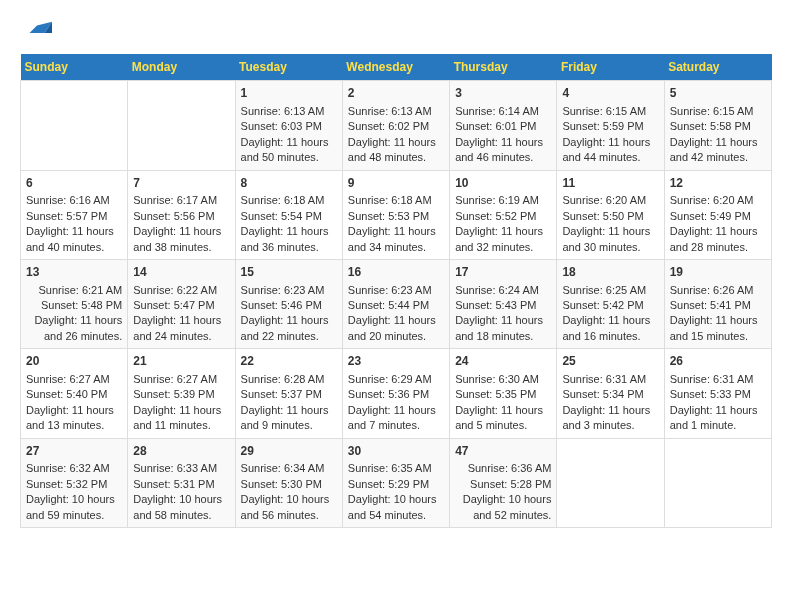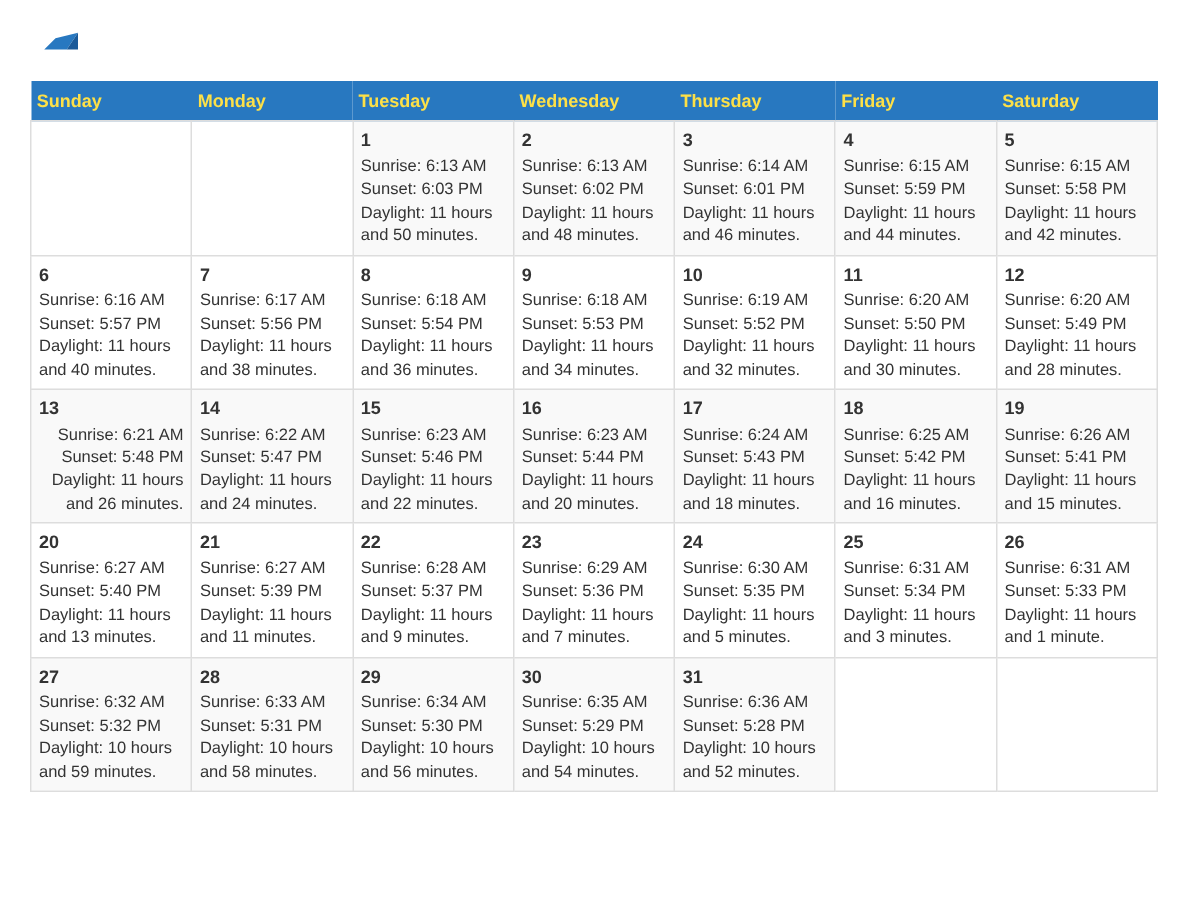--- a/index.html
+++ b/index.html
@@ -302,22 +302,22 @@
 Sunset: 5:30 PM
 Daylight: 10 hours and 56 minutes.</div>
         </td>
         <td>
           <span class="day-num">30</span>
           <div class="cell-info" style="white-space: pre-wrap;">Sunrise: 6:35 AM
 Sunset: 5:29 PM
 Daylight: 10 hours and 54 minutes.</div>
         </td>
         <td>
-          <span class="day-num">31</span>
-          <div class="cell-info" style="white-space: pre-wrap;">Sunrise: 6:36 AM
+          <span class="day-num">47</span>
+          <div class="cell-info" style="white-space: pre-wrap; text-align: right;">Sunrise: 6:36 AM
 Sunset: 5:28 PM
 Daylight: 10 hours and 52 minutes.</div>
         </td>
         <td class="empty-cell"></td>
         <td class="empty-cell"></td>
       </tr>
     </tbody>
 </table>
 
 </body></html>

